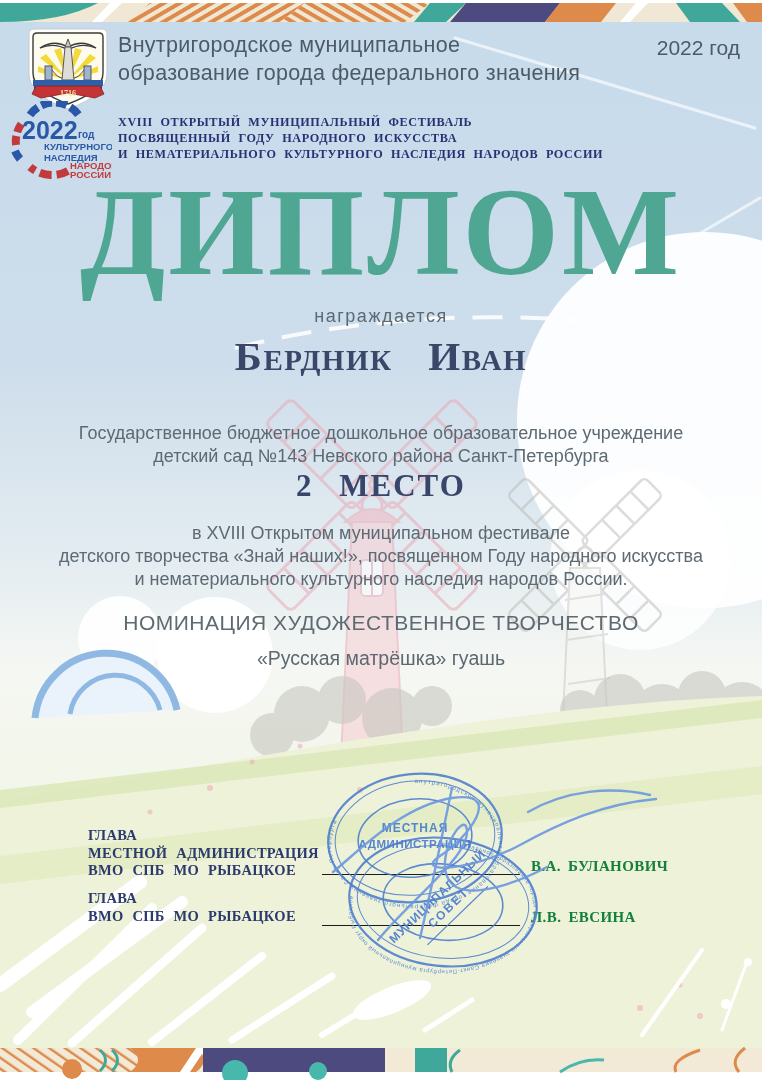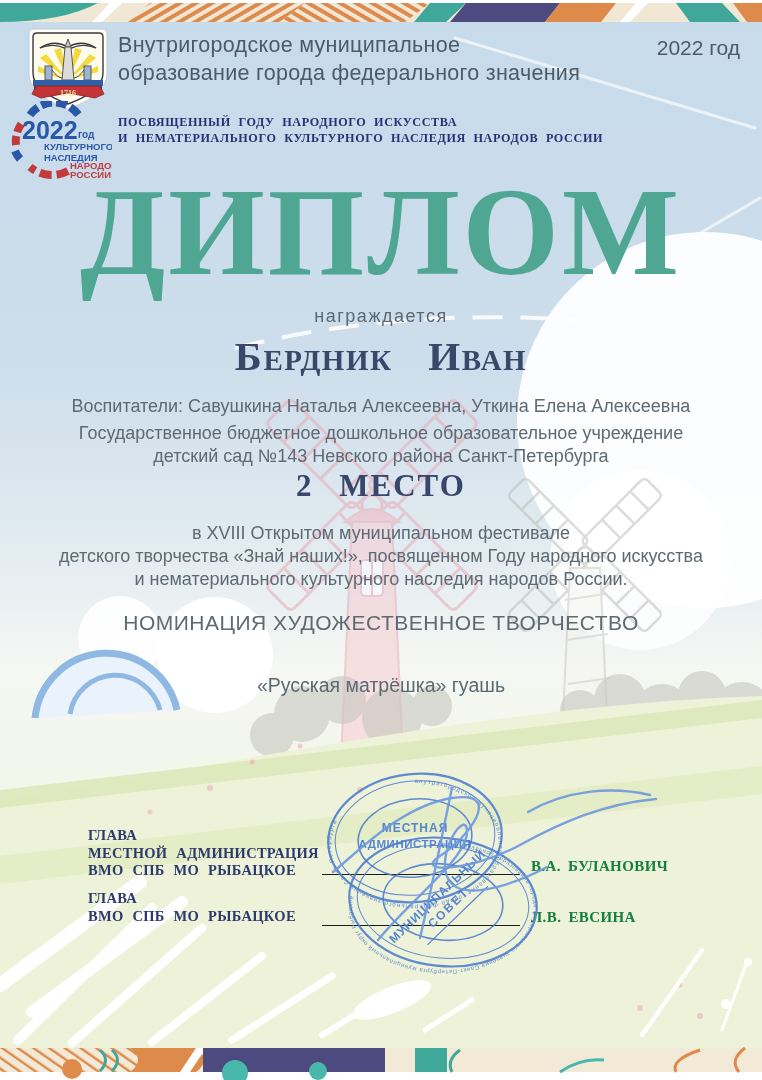--- a/index.html
+++ b/index.html
@@ -14,21 +14,21 @@
             word-spacing:4px;color:#2a3173;}
   .title{top:168px;font-size:124px;line-height:1.05;color:#4fa693;letter-spacing:3px;}
   .awarded{top:306px;font-size:18px;color:#5a6972;letter-spacing:1.5px;}
   .recipient{top:332px;font-size:41px;color:#3a4769;font-variant:small-caps;
              letter-spacing:1.5px;word-spacing:24px;}
   .mentors{top:396px;font-size:18px;color:#5d6a73;}
   .institution{top:422px;font-size:18px;line-height:23px;color:#5d6a73;}
   .place{top:468px;font-size:31px;color:#39466b;letter-spacing:2px;word-spacing:16px;}
   .eventdesc{top:522px;font-size:18px;line-height:23px;color:#5d6a73;}
   .nomination{top:611px;font-size:21px;color:#5f6a70;letter-spacing:.5px;}
-  .work{top:647px;font-size:19.5px;color:#5c6970;margin-top:27px;}
+  .work{top:647px;font-size:19.5px;color:#5c6970;}
   .sig-label{font-size:14.5px;line-height:17.5px;color:#2c3a6d;letter-spacing:.3px;word-spacing:5px;}
   .sig1{left:88px;top:827px;}
   .sig2{left:88px;top:890px;}
   .sig-line{width:198px;border-top:1.6px solid #1c1c1c;height:0;}
   .line1{left:322px;top:874px;} .line2{left:322px;top:925px;}
   .sig-name{font-size:15px;color:#15803d;letter-spacing:.4px;word-spacing:3px;}
   .name1{left:531px;top:858px;} .name2{left:531px;top:909px;}
   svg{display:block;}
   .overlay{pointer-events:none;}
 </style>
@@ -253,28 +253,28 @@
     <text x="62" y="77" font-size="9.5" font-weight="bold" fill="#c23a3c" font-family="Liberation Sans,sans-serif">РОССИИ</text>
   </svg>
 
   <div class="abs org-text">
     <div>Внутригородское муниципальное</div>
     <div>образование города федерального значения</div>
   </div>
   <div class="abs year-label">2022 год</div>
 
   <div class="abs festival serif">
+    <div>XVIII ОТКРЫТЫЙ МУНИЦИПАЛЬНЫЙ ФЕСТИВАЛЬ</div>
     <div>ПОСВЯЩЕННЫЙ ГОДУ НАРОДНОГО ИСКУССТВА</div>
     <div>И НЕМАТЕРИАЛЬНОГО КУЛЬТУРНОГО НАСЛЕДИЯ НАРОДОВ РОССИИ</div>
   </div>
 
   <div class="abs center title serif">ДИПЛОМ</div>
   <div class="abs center awarded">награждается</div>
   <div class="abs center recipient serif">Бердник Иван</div>
-  <div class="abs center mentors">Воспитатели: Савушкина Наталья Алексеевна, Уткина Елена Алексеевна</div>
   <div class="abs center institution">
     <div>Государственное бюджетное дошкольное образовательное учреждение</div>
     <div>детский сад №143 Невского района Санкт-Петербурга</div>
   </div>
   <div class="abs center place serif">2 МЕСТО</div>
   <div class="abs center eventdesc">
     <div>в XVIII Открытом муниципальном фестивале</div>
     <div>детского творчества «Знай наших!», посвященном Году народного искусства</div>
     <div>и нематериального культурного наследия народов России.</div>
   </div>

